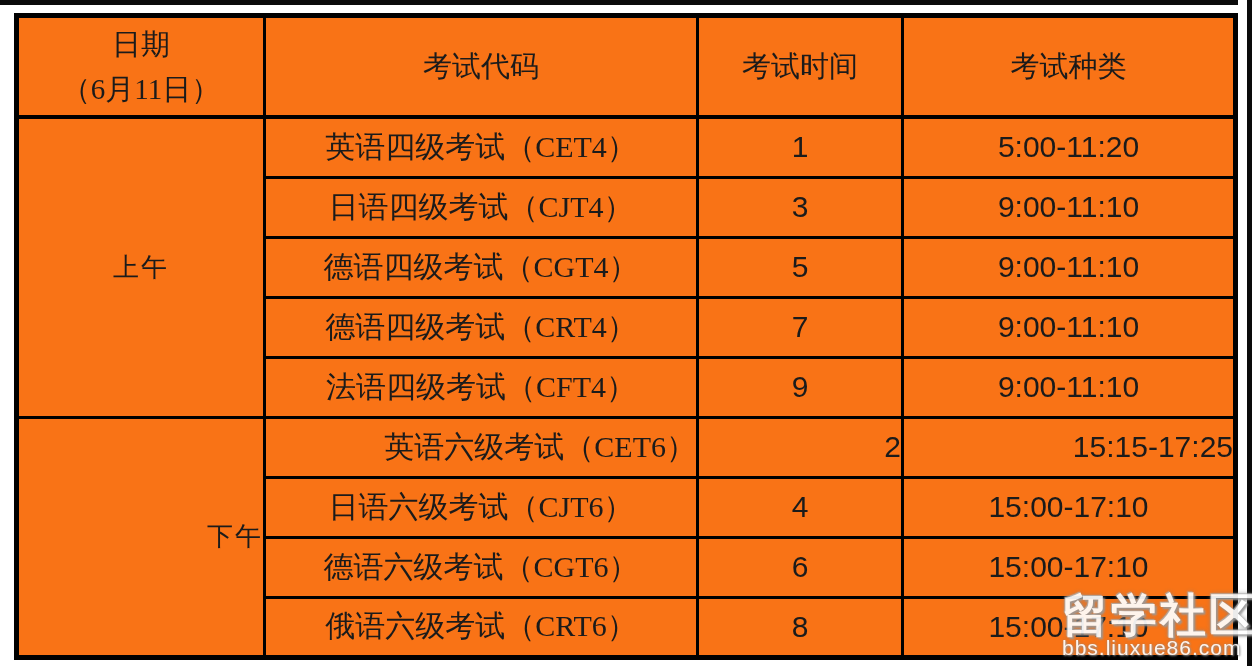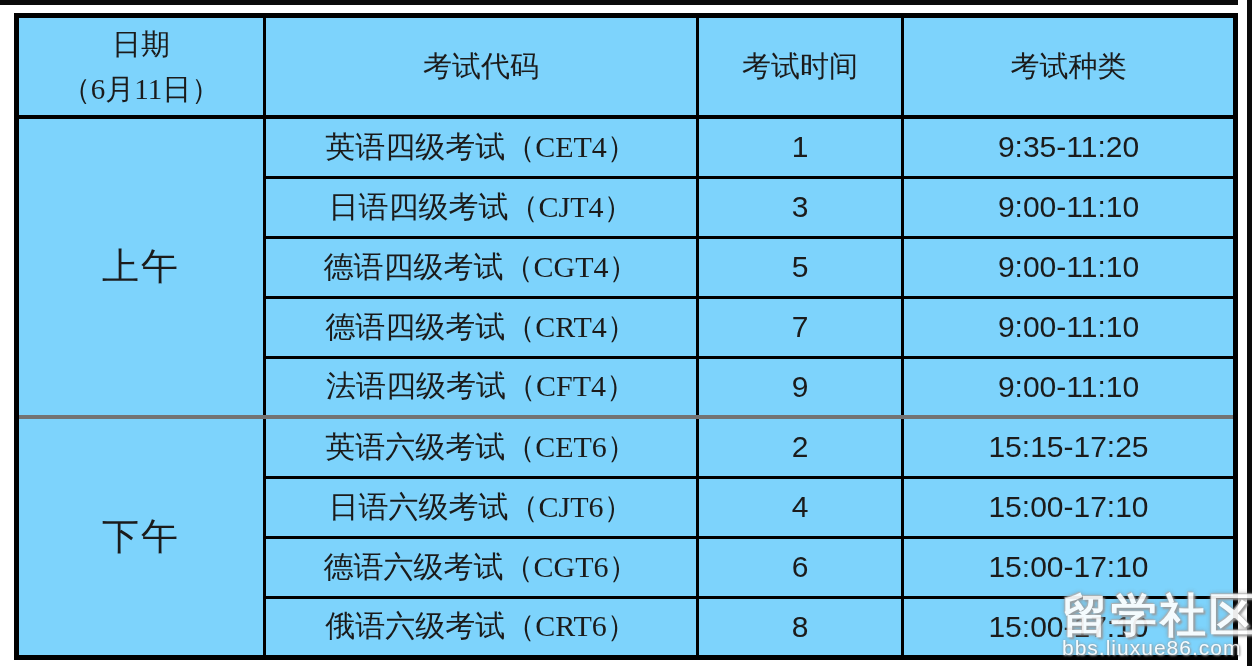--- a/index.html
+++ b/index.html
@@ -31,45 +31,46 @@
   }
 
   
   table.exam-table {
     position: absolute;
     left: 14px; top: 13px;
     width: 1219px;
     height: 642px;
     border-collapse: collapse;
     table-layout: fixed;
-    background: #7dd3fc;
+    background: #f97316;
     border: 5px solid #000000;
   }
   .exam-table th, .exam-table td {
     border: 3px solid #000000;
     text-align: center;
     vertical-align: middle;
     padding: 0;
     overflow: hidden;
   }
   .exam-table thead th {
     height: 97px;
     border-bottom: 4px solid #000000;
     font-weight: normal;
     font-size: 29px;
   }
   .exam-table tbody tr {
     height: 60px;
   }
   tr.section-start td {
-    border-top: 4px solid #737373;
+    border-top: 1px solid #737373;
+    text-align: right;
   }
 
   .c-period {
-    font-size: 37px;
+    font-size: 26px;
     letter-spacing: 2px;
   }
   .c-type {
     font-size: 30px;
   }
   .c-code, .c-time {
     font-family: "Liberation Sans", "DejaVu Sans", sans-serif;
     font-size: 30px;
   }
   .hdr-date-line {
@@ -125,21 +126,21 @@
       <th>考试代码</th>
       <th>考试时间</th>
       <th>考试种类</th>
     </tr>
   </thead>
   <tbody>
     <tr>
       <td class="c-period" rowspan="5">上午</td>
       <td class="c-type">英语四级考试（CET4）</td>
       <td class="c-code">1</td>
-      <td class="c-time">9:35-11:20</td>
+      <td class="c-time">5:00-11:20</td>
     </tr>
     <tr>
       <td class="c-type">日语四级考试（CJT4）</td>
       <td class="c-code">3</td>
       <td class="c-time">9:00-11:10</td>
     </tr>
     <tr>
       <td class="c-type">德语四级考试（CGT4）</td>
       <td class="c-code">5</td>
       <td class="c-time">9:00-11:10</td>

